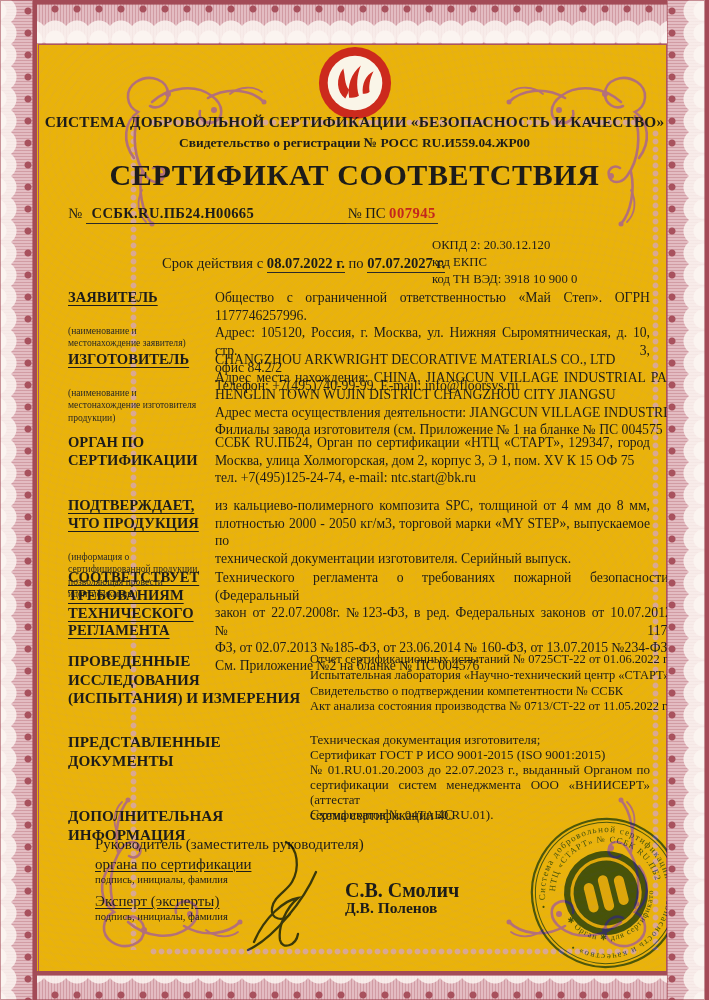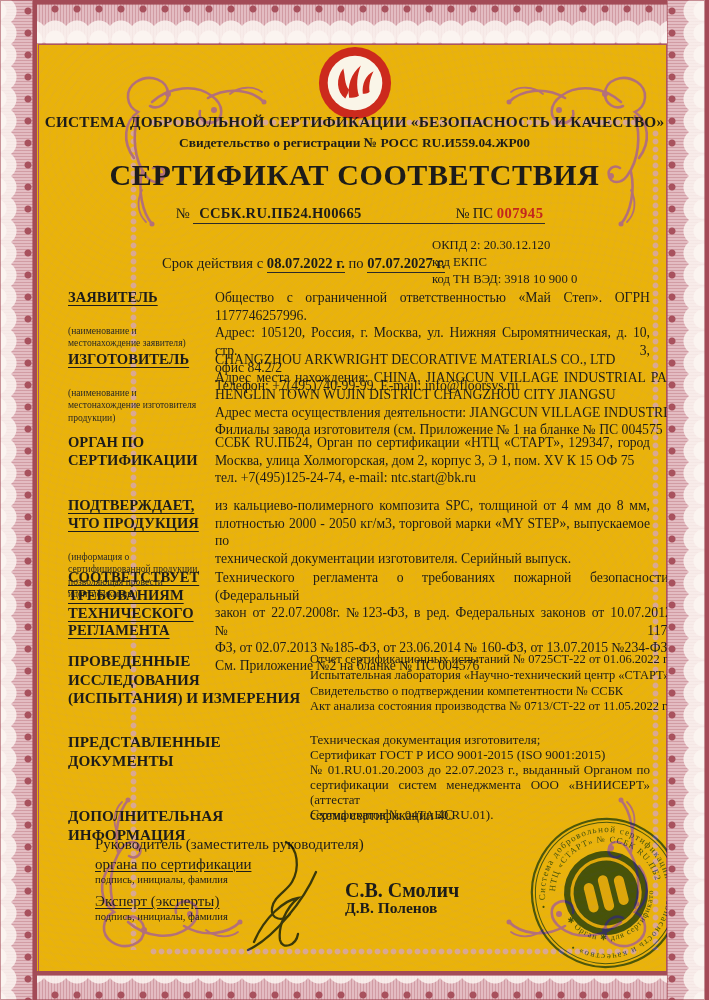--- a/index.html
+++ b/index.html
@@ -50,21 +50,21 @@
   .c-br{right:48px;bottom:48px;transform:scale(-1,-1);}
   
   .logo{position:absolute;top:44px;left:50%;transform:translateX(-50%);width:78px;height:78px;z-index:3;}
   .sys-line{position:absolute;top:113px;left:0;width:100%;text-align:center;
     font-weight:700;font-size:15.3px;letter-spacing:.2px;z-index:3;}
   .reg-line{position:absolute;top:135px;left:0;width:100%;text-align:center;
     font-weight:700;font-size:13.4px;z-index:3;}
   .doc-title{position:absolute;top:158px;left:0;width:100%;text-align:center;
     font-weight:700;font-size:30px;letter-spacing:.6px;z-index:3;}
   .numbers-row{position:absolute;top:205px;left:68px;right:56px;display:flex;
-    justify-content:center;align-items:flex-start;font-size:14.6px;z-index:3;}
+    justify-content:flex-start;align-items:flex-start;font-size:14.6px;z-index:3;}
   .no-line{display:inline-block;min-width:250px;border-bottom:1.5px solid #2a2a2a;
     font-weight:700;letter-spacing:.3px;padding:0 4px 1px 6px;}
   .no-right{border-bottom:1.3px solid #33312e;padding:0 2px 1px 2px;}
   .red-num{color:#c3261f;font-weight:600;letter-spacing:.5px;}
   .validity{position:absolute;top:255px;left:130px;font-size:14.6px;z-index:3;margin-left:32px;}
   .date-u{font-weight:700;border-bottom:1.4px solid #2a2a2a;padding-bottom:1px;}
   .codes{position:absolute;top:237px;left:432px;font-size:12.7px;line-height:1.32;z-index:3;}
   
   .sec{position:absolute;left:68px;right:59px;display:flex;z-index:3;}
   .sec-label{flex:0 0 147px;width:147px;padding-right:8px;box-sizing:border-box;}

